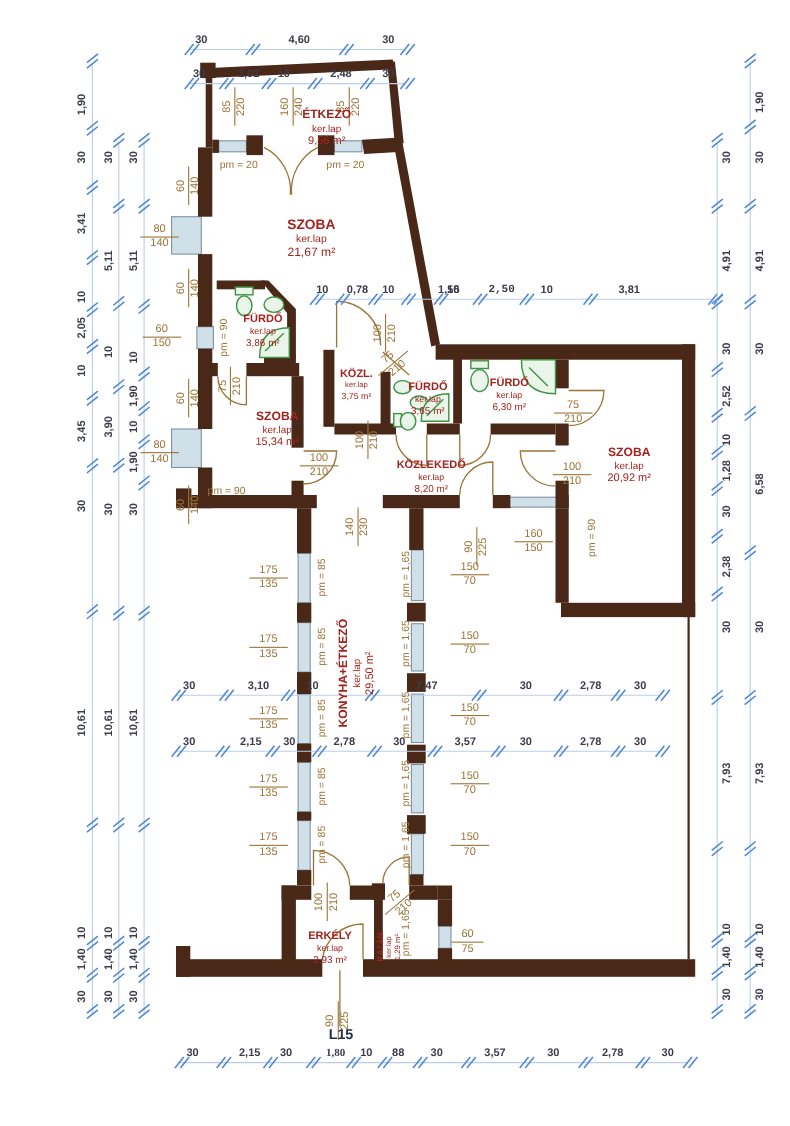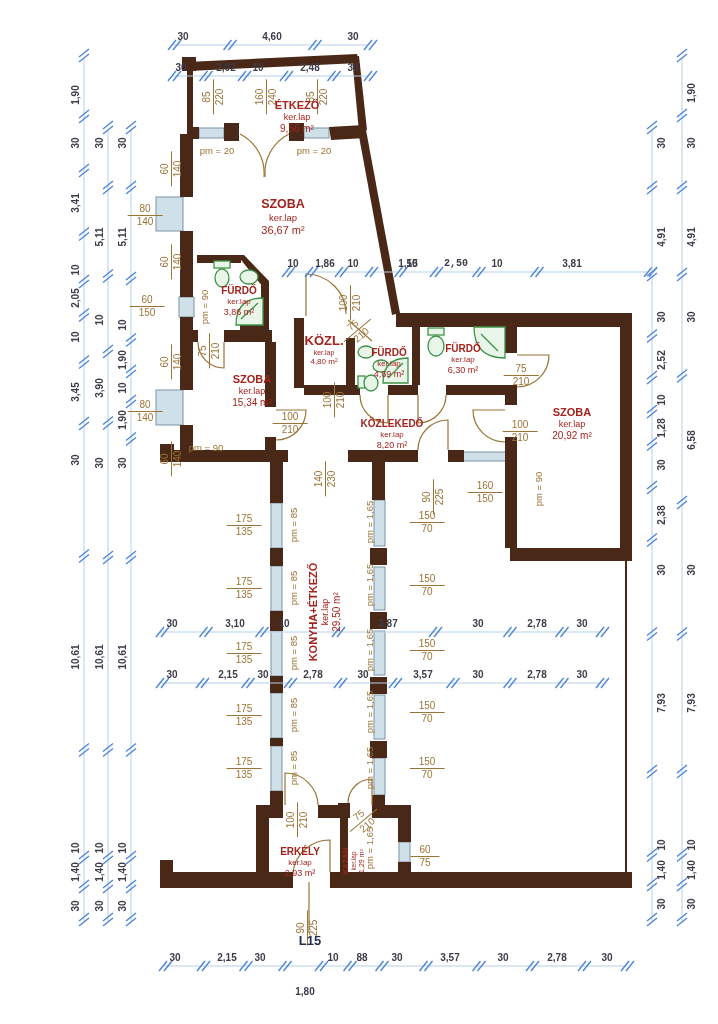--- a/index.html
+++ b/index.html
@@ -15,21 +15,21 @@
   .frac .fa{border-bottom:1px solid var(--opening-text);padding:0 9px;}
   .frac .fb{padding:0 9px;}
   .pm{position:absolute;font-size:9.5px;color:var(--opening-text);white-space:nowrap;
       transform:translate(-50%,-50%);}
   .room{position:absolute;text-align:center;color:var(--room-label);line-height:1.22;
         transform:translate(-50%,-50%);white-space:nowrap;}
   .room .rn{font-weight:bold;}
   .room.lg .rn{font-size:12.5px;} .room.lg .rk{font-size:9.5px;} .room.lg .ra{font-size:11px;}
   .room.md .rn{font-size:11px;}  .room.md .rk{font-size:9px;}   .room.md .ra{font-size:10px;}
   .room.sm .rn{font-size:10px;}  .room.sm .rk{font-size:8px;}   .room.sm .ra{font-size:9px;}
-  .room.xs .rn{font-size:13px;} .room.xs .rk{font-size:7px;}   .room.xs .ra{font-size:8px;}
+  .room.xs .rn{font-size:10px;} .room.xs .rk{font-size:7px;}   .room.xs .ra{font-size:8px;}
   .room.xxs .rn{font-size:7.5px;}.room.xxs .rk{font-size:6.5px;}.room.xxs .ra{font-size:7px;}
   .plan-code{position:absolute;left:310px;top:940px;transform:translate(-50%,-50%);
              font-size:13px;font-weight:bold;color:var(--plan-code);}
 </style>
 </head>
 <body>
 
 <div class="canvas">
 
   <svg class="layer" width="718" height="1024" viewBox="0 0 718 1024">
@@ -391,47 +391,47 @@
   <div id="labels">
       <div class="dim h" style="left: 183px; top: 42px; transform: translate(-50%, -100%);">30</div>
       <div class="dim h" style="left: 272px; top: 42px; transform: translate(-50%, -100%);">4,60</div>
       <div class="dim h" style="left: 353px; top: 42px; transform: translate(-50%, -100%);">30</div>
       <div class="dim h" style="left: 181px; top: 73px; transform: translate(-50%, -100%);">30</div>
       <div class="dim h" style="left: 226px; top: 73px; transform: translate(-50%, -100%);">2,02</div>
       <div class="dim h" style="left: 258px; top: 73px; transform: translate(-50%, -100%);">10</div>
       <div class="dim h" style="left: 310px; top: 73px; transform: translate(-50%, -100%);">2,48</div>
       <div class="dim h" style="left: 353px; top: 73px; transform: translate(-50%, -100%);">30</div>
       <div class="dim h" style="left: 293px; top: 269px; transform: translate(-50%, -100%);">10</div>
-      <div class="dim h" style="left: 325px; top: 269px; transform: translate(-50%, -100%);">1,86</div>
+      <div class="dim h" style="left: 325px; top: 269px; transform: translate(-50%, -100%);">0,78</div>
       <div class="dim h" style="left: 353px; top: 269px; transform: translate(-50%, -100%);">10</div>
       <div class="dim h" style="left: 408px; top: 269px; transform: translate(-50%, -100%); text-align: right;">1,55</div>
       <div class="dim h" style="left: 412px; top: 269px; transform: translate(-50%, -100%);">10</div>
       <div class="dim h" style="left: 456px; top: 269px; transform: translate(-50%, -100%); font-family: Liberation Mono, monospace;">2,50</div>
       <div class="dim h" style="left: 497px; top: 269px; transform: translate(-50%, -100%);">10</div>
       <div class="dim h" style="left: 572px; top: 269px; transform: translate(-50%, -100%);">3,81</div>
       <div class="dim h" style="left: 172px; top: 629px; transform: translate(-50%, -100%);">30</div>
       <div class="dim h" style="left: 235px; top: 629px; transform: translate(-50%, -100%);">3,10</div>
       <div class="dim h" style="left: 284px; top: 629px; transform: translate(-50%, -100%);">10</div>
-      <div class="dim h" style="left: 388px; top: 629px; transform: translate(-50%, -100%);">3,87</div>
+      <div class="dim h" style="left: 388px; top: 629px; transform: translate(-50%, -100%);">7,47</div>
       <div class="dim h" style="left: 478px; top: 629px; transform: translate(-50%, -100%);">30</div>
       <div class="dim h" style="left: 537px; top: 629px; transform: translate(-50%, -100%);">2,78</div>
       <div class="dim h" style="left: 582px; top: 629px; transform: translate(-50%, -100%);">30</div>
       <div class="dim h" style="left: 172px; top: 680px; transform: translate(-50%, -100%);">30</div>
       <div class="dim h" style="left: 228px; top: 680px; transform: translate(-50%, -100%);">2,15</div>
       <div class="dim h" style="left: 263px; top: 680px; transform: translate(-50%, -100%);">30</div>
       <div class="dim h" style="left: 313px; top: 680px; transform: translate(-50%, -100%);">2,78</div>
       <div class="dim h" style="left: 363px; top: 680px; transform: translate(-50%, -100%);">30</div>
       <div class="dim h" style="left: 423px; top: 680px; transform: translate(-50%, -100%);">3,57</div>
       <div class="dim h" style="left: 478px; top: 680px; transform: translate(-50%, -100%);">30</div>
       <div class="dim h" style="left: 537px; top: 680px; transform: translate(-50%, -100%);">2,78</div>
       <div class="dim h" style="left: 582px; top: 680px; transform: translate(-50%, -100%);">30</div>
       <div class="dim h" style="left: 175px; top: 963px; transform: translate(-50%, -100%);">30</div>
       <div class="dim h" style="left: 227px; top: 963px; transform: translate(-50%, -100%);">2,15</div>
       <div class="dim h" style="left: 260px; top: 963px; transform: translate(-50%, -100%);">30</div>
-      <div class="dim h" style="left: 305px; top: 997px; transform: translate(-50%, -100%);">1,80</div>
+      <div class="dim h" style="left: 305px; top: 963px; transform: translate(-50%, -100%); font-family: Liberation Serif, serif;">1,80</div>
       <div class="dim h" style="left: 333px; top: 963px; transform: translate(-50%, -100%);">10</div>
       <div class="dim h" style="left: 362px; top: 963px; transform: translate(-50%, -100%);">88</div>
       <div class="dim h" style="left: 397px; top: 963px; transform: translate(-50%, -100%);">30</div>
       <div class="dim h" style="left: 450px; top: 963px; transform: translate(-50%, -100%);">3,57</div>
       <div class="dim h" style="left: 503px; top: 963px; transform: translate(-50%, -100%);">30</div>
       <div class="dim h" style="left: 557px; top: 963px; transform: translate(-50%, -100%);">2,78</div>
       <div class="dim h" style="left: 607px; top: 963px; transform: translate(-50%, -100%);">30</div>
       <div class="dim v" style="left: 75px; top: 95px; transform: translate(-50%, -50%) rotate(-90deg);">1,90</div>
       <div class="dim v" style="left: 75px; top: 143px; transform: translate(-50%, -50%) rotate(-90deg);">30</div>
       <div class="dim v" style="left: 75px; top: 203px; transform: translate(-50%, -50%) rotate(-90deg);">3,41</div>
@@ -640,36 +640,36 @@
       <div class="pm" style="left: 369px; top: 768px; transform: translate(-50%, -50%) rotate(-90deg);">pm = 1,65</div>
       <div class="pm" style="left: 369px; top: 848px; transform: translate(-50%, -50%) rotate(-90deg);">pm = 1,65</div>
       <div class="room md" style="left: 297px; top: 117px;">
         <div class="rn">ÉTKEZŐ</div>
         <div class="rk">ker.lap</div>
         <div class="ra">9,56 m²</div>
       </div>
       <div class="room lg" style="left: 283px; top: 217px;">
         <div class="rn">SZOBA</div>
         <div class="rk">ker.lap</div>
-        <div class="ra">36,67 m²</div>
+        <div class="ra">21,67 m²</div>
       </div>
       <div class="room sm" style="left: 239px; top: 301px;">
         <div class="rn">FÜRDŐ</div>
         <div class="rk">ker.lap</div>
         <div class="ra">3,86 m²</div>
       </div>
       <div class="room xs" style="left: 324px; top: 350px;">
         <div class="rn">KÖZL.</div>
         <div class="rk">ker.lap</div>
-        <div class="ra">4,80 m²</div>
+        <div class="ra">3,75 m²</div>
       </div>
       <div class="room sm" style="left: 389px; top: 363px;">
         <div class="rn">FÜRDŐ</div>
         <div class="rk">ker.lap</div>
-        <div class="ra">4,69 m²</div>
+        <div class="ra">3,65 m²</div>
       </div>
       <div class="room sm" style="left: 463px; top: 359px;">
         <div class="rn">FÜRDŐ</div>
         <div class="rk">ker.lap</div>
         <div class="ra">6,30 m²</div>
       </div>
       <div class="room md" style="left: 252px; top: 391px;">
         <div class="rn">SZOBA</div>
         <div class="rk">ker.lap</div>
         <div class="ra">15,34 m²</div>

